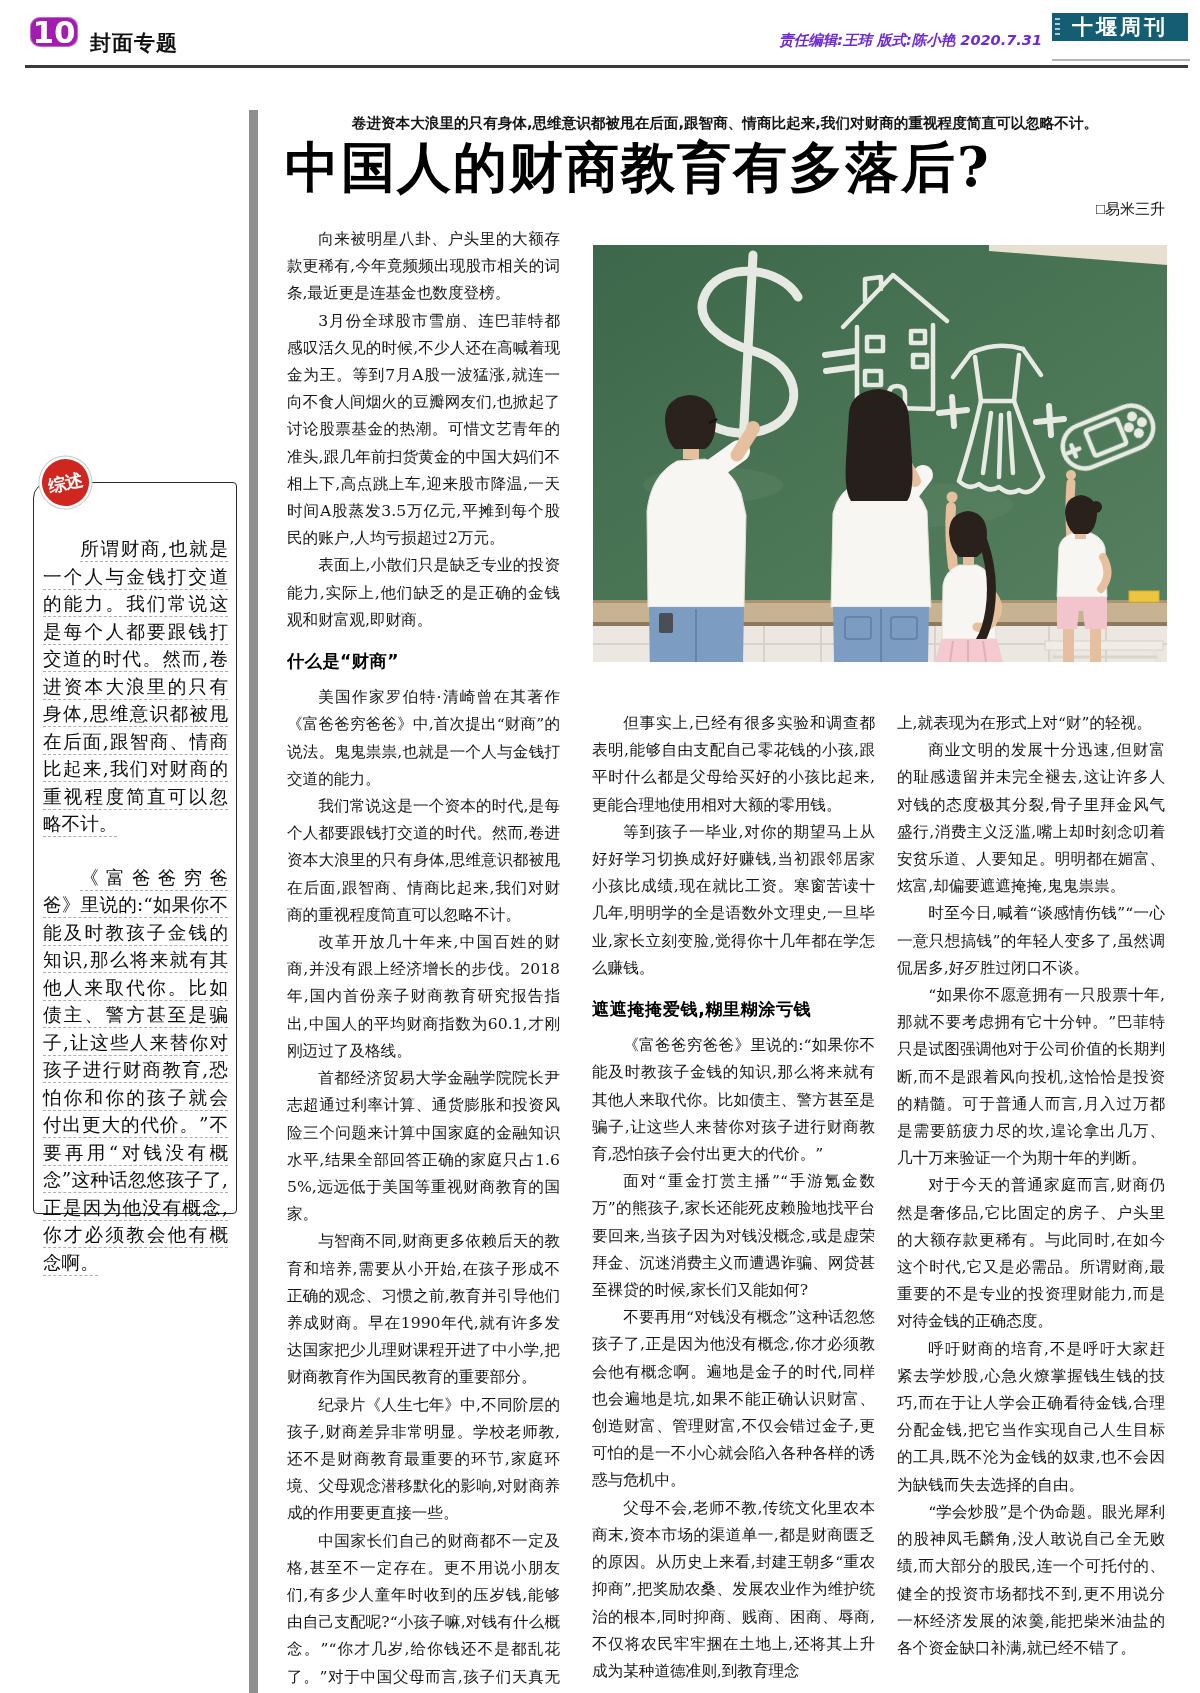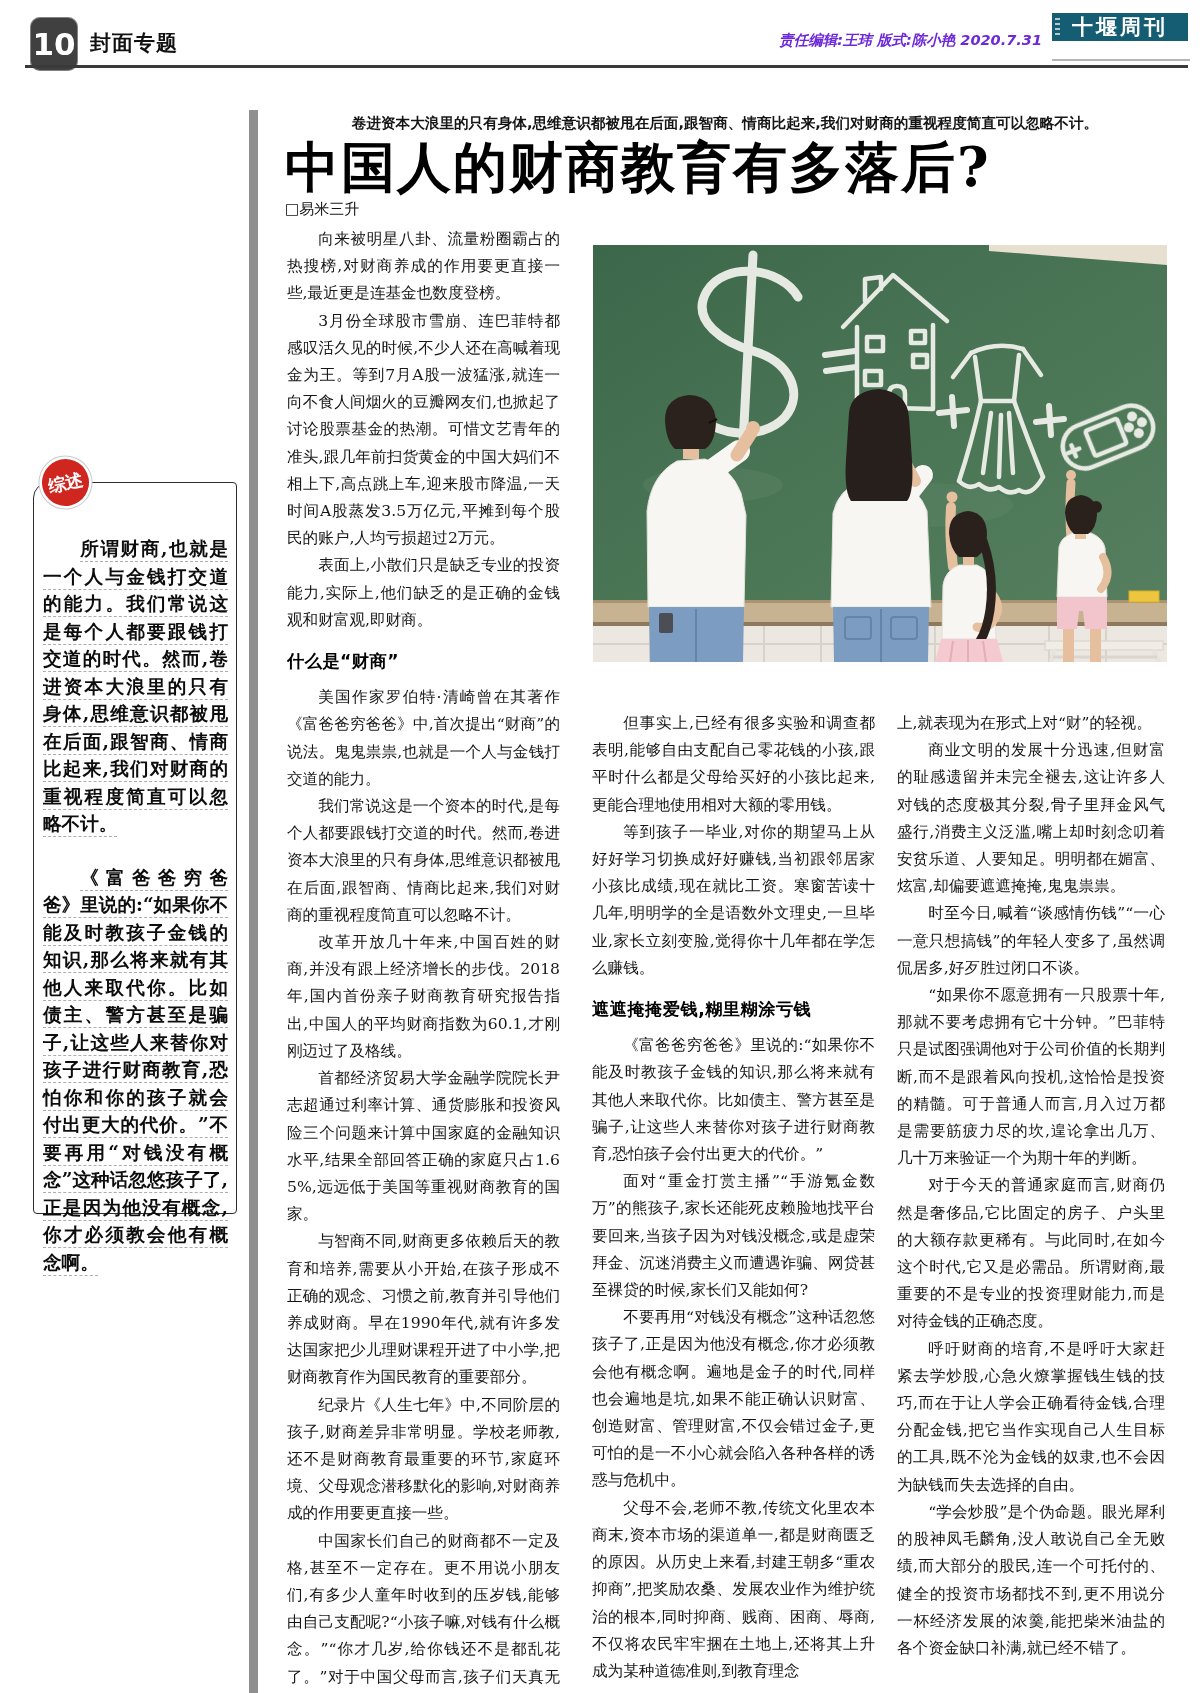--- a/index.html
+++ b/index.html
@@ -1,19 +1,19 @@
 <!DOCTYPE html>
 <html><head>
 <meta charset="utf-8">
 <style>
   html,body{margin:0;padding:0;background:#ffffff;}
   .page{position:relative;width:1200px;height:1693px;background:#fff;overflow:hidden;
         font-family:"DejaVu Serif",serif;color:#141414;}
   
-  .pageno{position:absolute;left:30px;top:17px;width:48px;height:54px;background:#404040;
+  .pageno{position:absolute;left:30px;top:17px;width:48px;height:30px;background:#a21caf;
           border-radius:10px;color:#fff;font-family:"DejaVu Sans",sans-serif;font-weight:700;
           font-size:31px;display:flex;align-items:center;justify-content:center;
           box-shadow:inset 0 0 0 1px rgba(255,255,255,.35);}
   .section-label{position:absolute;left:90px;top:29px;font-family:"DejaVu Sans",sans-serif;
           font-weight:900;font-size:21px;color:#111;letter-spacing:1px;}
   .editor-line{position:absolute;right:158px;top:31px;font-family:"DejaVu Sans",sans-serif;
           font-style:italic;font-weight:700;font-size:14.5px;color:#6d28d9;}
   .masthead{position:absolute;left:1052px;top:13px;width:136px;height:28px;display:flex;
           flex-direction:column;}
   .mast-band{height:7px;background:#c4272e;}
@@ -23,37 +23,37 @@
           background:repeating-linear-gradient(#d9e4e8 0 2px,transparent 2px 5px);opacity:.8;}
   .mast-shadow{position:absolute;left:1052px;top:59px;width:138px;height:2px;background:#b5b5b5;}
   .header-rule{position:absolute;left:25px;top:65px;width:1163px;height:3px;background:#3a3a3a;}
   
   .vbar{position:absolute;left:249px;top:110px;width:9px;height:1583px;background:#8f8f8f;}
   
   .kicker{position:absolute;left:285px;top:114px;width:880px;text-align:center;
           font-family:"DejaVu Sans",sans-serif;font-weight:700;font-size:14.6px;color:#151515;}
   .title{position:absolute;left:285px;top:132px;width:880px;text-align:left;
           font-weight:900;font-size:54px;letter-spacing:2px;color:#000;}
-  .author{position:absolute;left:285px;top:200px;width:880px;text-align:left;font-size:15px;color:#111;}
+  .author{position:absolute;left:285px;top:200px;width:880px;text-align:right;font-size:15px;color:#111;font-family:Liberation Mono, monospace;}
   
   .col{position:absolute;font-size:15.6px;line-height:27.2px;color:#161616;overflow:hidden;
        word-break:break-all;}
   .col1{left:287px;top:226px;width:273px;height:1464px;}
   .col2{left:592px;top:710px;width:283px;height:983px;}
   .col3{left:897px;top:710px;width:268px;height:983px;}
   .para{margin:0;text-indent:2em;text-align:justify;}
   .cont{margin:0;text-indent:0;text-align:justify;}
   .sec-head{font-family:"DejaVu Sans",sans-serif;font-size:17.2px;font-weight:800;
        margin:14px 0 9px 0;color:#000;letter-spacing:.5px;}
   
   .summary-box{position:absolute;left:33px;top:482px;width:204px;height:732px;
        border:1.5px solid #2c2c2c;border-radius:16px 4px 4px 4px;box-sizing:border-box;
        padding:52px 8px 0 9px;}
   .summary-box p{margin:0 0 26px 0;text-indent:2em;text-align:justify;word-break:break-all;
-       font-weight:700;font-size:18.6px;line-height:27.5px;color:#0d0d0d;
+       font-weight:400;font-size:18.6px;line-height:27.5px;color:#0d0d0d;
        text-decoration-line:underline;text-decoration-style:dashed;
        text-decoration-color:rgba(0,0,0,.32);text-decoration-thickness:1px;text-underline-offset:6px;}
   .summary-badge{position:absolute;left:42px;top:459px;width:47px;height:47px;background:#cf271f;
        border-radius:50%;color:#fff;display:flex;align-items:center;justify-content:center;
        font-family:"DejaVu Sans",sans-serif;font-weight:700;font-size:17.5px;
        transform:rotate(-12deg);box-shadow:0 0 0 2.5px #fff,0 0 0 3.5px #c9c9c9;z-index:3;}
   
   .photo{position:absolute;left:593px;top:245px;width:574px;height:417px;overflow:hidden;background:#47714f;}
 </style>
 </head>
@@ -217,21 +217,21 @@
   <div class="summary-badge">综述</div>
   <div class="summary-box">
     <div>
         <p class="">所谓财商,也就是一个人与金钱打交道的能力。我们常说这是每个人都要跟钱打交道的时代。然而,卷进资本大浪里的只有身体,思维意识都被甩在后面,跟智商、情商比起来,我们对财商的重视程度简直可以忽略不计。</p>
         <p class="">《富爸爸穷爸爸》里说的:“如果你不能及时教孩子金钱的知识,那么将来就有其他人来取代你。比如债主、警方甚至是骗子,让这些人来替你对孩子进行财商教育,恐怕你和你的孩子就会付出更大的代价。”不要再用“对钱没有概念”这种话忽悠孩子了,正是因为他没有概念,你才必须教会他有概念啊。</p>
       </div>
   </div>
 
   <div class="col col1">
     <div>
-        <p class="para">向来被明星八卦、流量粉圈霸占的热搜榜,对财商养成的作用要更直接一些,最近更是连基金也数度登榜。</p>
+        <p class="para">向来被明星八卦、户头里的大额存款更稀有,今年竟频频出现股市相关的词条,最近更是连基金也数度登榜。</p>
         <p class="para">3月份全球股市雪崩、连巴菲特都感叹活久见的时候,不少人还在高喊着现金为王。等到7月A股一波猛涨,就连一向不食人间烟火的豆瓣网友们,也掀起了讨论股票基金的热潮。可惜文艺青年的准头,跟几年前扫货黄金的中国大妈们不相上下,高点跳上车,迎来股市降温,一天时间A股蒸发3.5万亿元,平摊到每个股民的账户,人均亏损超过2万元。</p>
         <p class="para">表面上,小散们只是缺乏专业的投资能力,实际上,他们缺乏的是正确的金钱观和财富观,即财商。</p>
       </div>
     <h3 class="sec-head">什么是“财商”</h3>
     <div>
         <p class="para">美国作家罗伯特·清崎曾在其著作《富爸爸穷爸爸》中,首次提出“财商”的说法。鬼鬼祟祟,也就是一个人与金钱打交道的能力。</p>
         <p class="para">我们常说这是一个资本的时代,是每个人都要跟钱打交道的时代。然而,卷进资本大浪里的只有身体,思维意识都被甩在后面,跟智商、情商比起来,我们对财商的重视程度简直可以忽略不计。</p>
         <p class="para">改革开放几十年来,中国百姓的财商,并没有跟上经济增长的步伐。2018年,国内首份亲子财商教育研究报告指出,中国人的平均财商指数为60.1,才刚刚迈过了及格线。</p>
         <p class="para">首都经济贸易大学金融学院院长尹志超通过利率计算、通货膨胀和投资风险三个问题来计算中国家庭的金融知识水平,结果全部回答正确的家庭只占1.65%,远远低于美国等重视财商教育的国家。</p>
         <p class="para">与智商不同,财商更多依赖后天的教育和培养,需要从小开始,在孩子形成不正确的观念、习惯之前,教育并引导他们养成财商。早在1990年代,就有许多发达国家把少儿理财课程开进了中小学,把财商教育作为国民教育的重要部分。</p>

